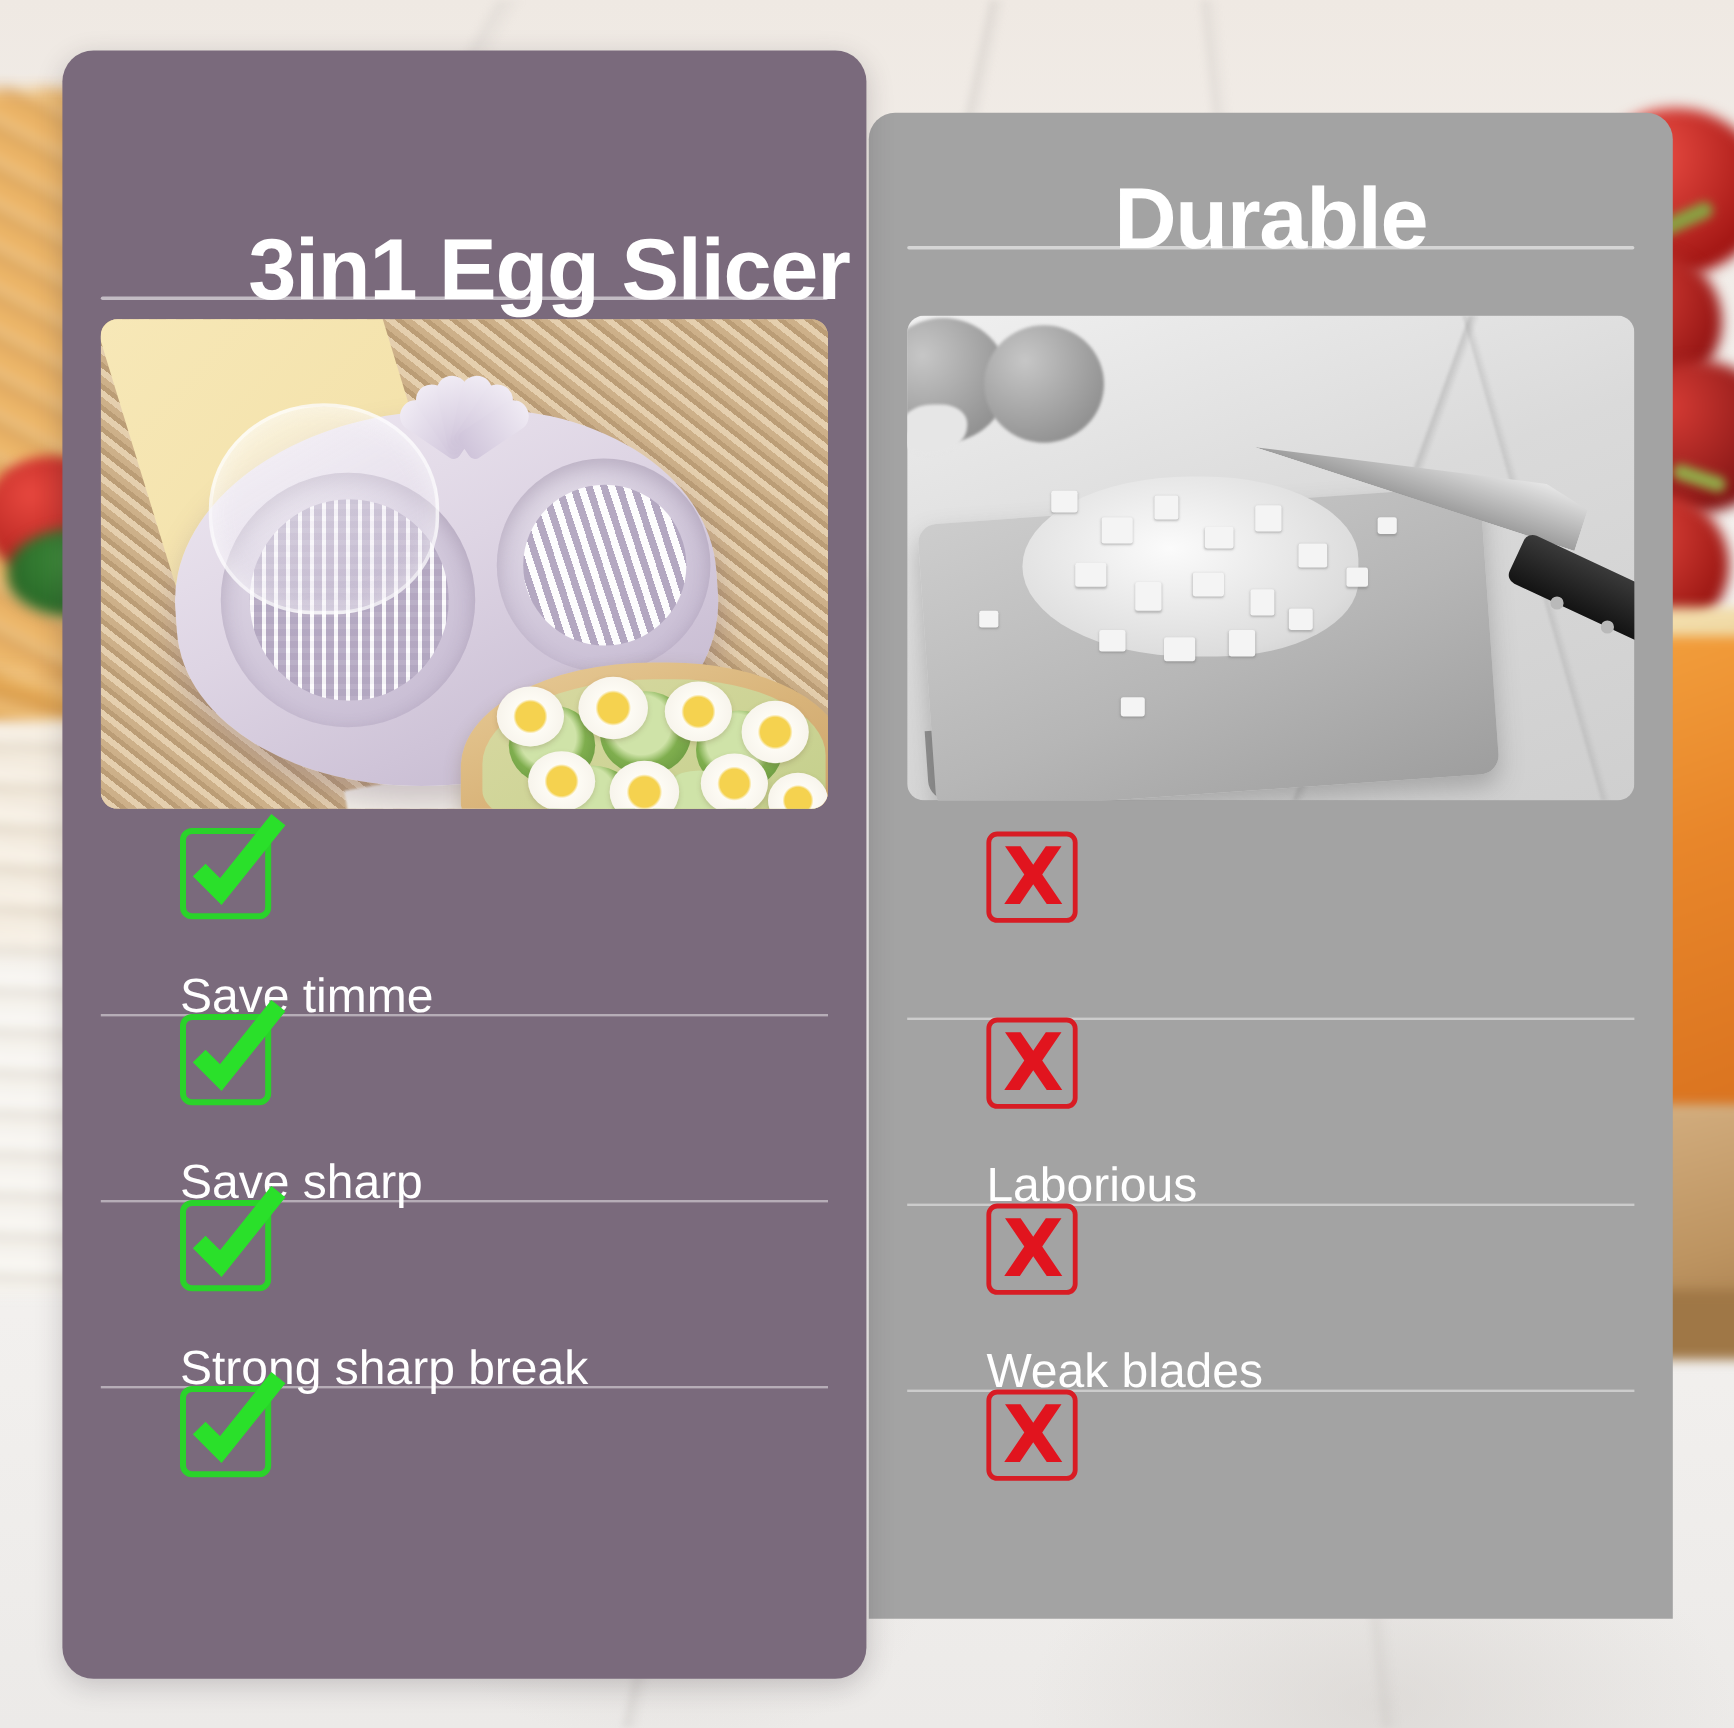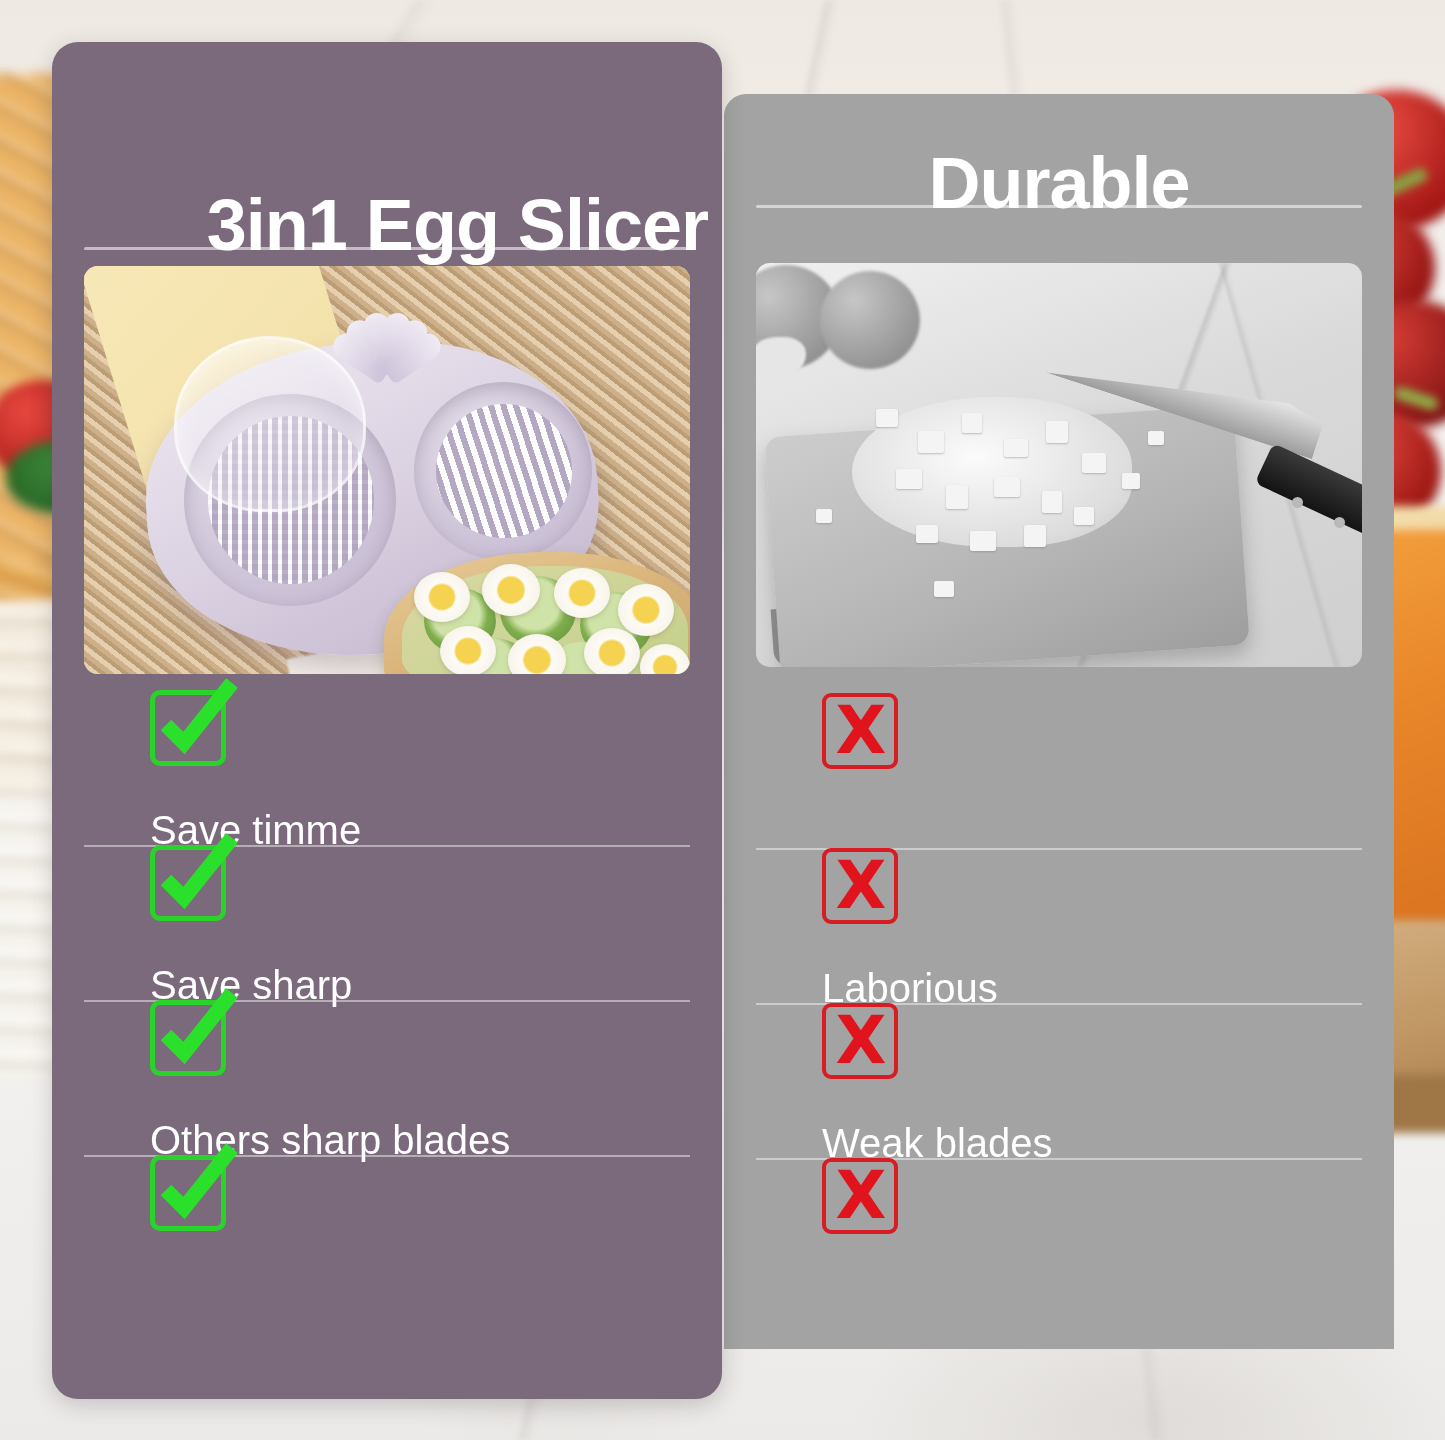--- a/index.html
+++ b/index.html
@@ -606,21 +606,21 @@
           <span class="row-label">Save sharp</span>
         </div>
 
         <div class="row">
           <span class="mark check">
             <span class="mark-box"></span>
             <svg viewBox="0 0 84 84" aria-hidden="true">
               <path d="M12 44 L30 62 L78 2" fill="none" stroke="#2ae02a" stroke-width="15" stroke-linecap="butt" stroke-linejoin="miter"></path>
             </svg>
           </span>
-          <span class="row-label">Others sharp blades</span>
+          <span class="row-label">Strong sharp break</span>
         </div>
 
         <div class="row">
           <span class="mark check">
             <span class="mark-box"></span>
             <svg viewBox="0 0 84 84" aria-hidden="true">
               <path d="M12 44 L30 62 L78 2" fill="none" stroke="#2ae02a" stroke-width="15" stroke-linecap="butt" stroke-linejoin="miter"></path>
             </svg>
           </span>
         </div>

